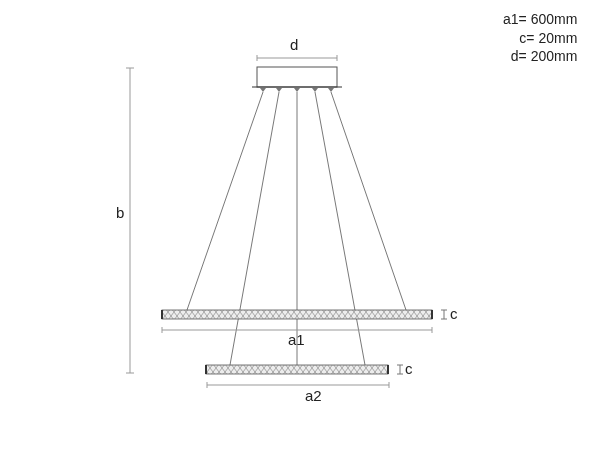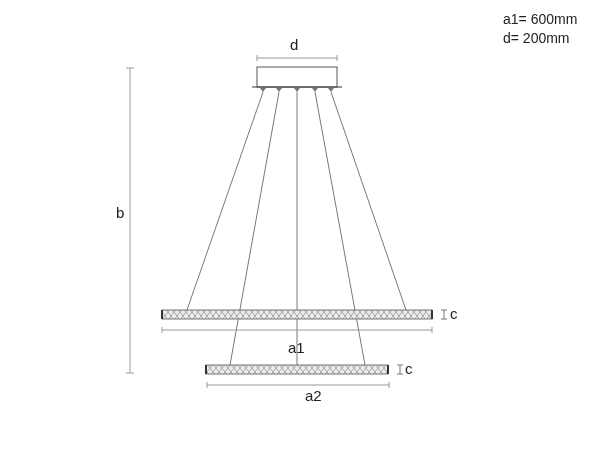--- a/index.html
+++ b/index.html
@@ -1,19 +1,19 @@
 <!DOCTYPE html>
 <html><head>
 <meta charset="utf-8">
 <style>
   html, body { margin:0; padding:0; background:#ffffff; }
   body { width:600px; height:450px; position:relative; overflow:hidden; font-family:"Liberation Sans", sans-serif; }
   #diagram { position:absolute; left:0; top:0; }
   .legend { position:absolute; left:503px; top:10px; font-size:14px; line-height:18.5px; color:#222; }
-  .legend div { white-space:nowrap; }
+  .legend div { white-space:nowrap;text-align:right; }
   .lbl { position:absolute; font-size:15px; color:#222; font-family:"Liberation Sans", sans-serif; }
 </style>
 </head>
 <body>
 
 <svg id="diagram" width="600" height="450" viewBox="0 0 600 450" xmlns="http://www.w3.org/2000/svg">
   <defs>
     <pattern id="cross" width="6" height="8" patternUnits="userSpaceOnUse">
       <rect width="6" height="8" fill="#ececec"></rect>
       <path d="M0 0 L3 4 L0 8 M6 0 L3 4 L6 8" stroke="#8a8a8a" stroke-width="0.7" fill="none"></path>
@@ -80,21 +80,22 @@
   </g>
   <g stroke="#777" stroke-width="1">
     <line x1="400" y1="365" x2="400" y2="374"></line>
     <line x1="397" y1="365" x2="403" y2="365"></line>
     <line x1="397" y1="374" x2="403" y2="374"></line>
   </g>
 </svg>
 
 <span class="lbl" style="left:290px; top:36px;">d</span>
 <span class="lbl" style="left:116px; top:204px;">b</span>
-<span class="lbl" style="left:288px; top:331px;margin-top:8px;">a1</span>
+<span class="lbl" style="left:288px; top:331px;">a1</span>
 <span class="lbl" style="left:290px; top:387px;margin-left:15px;">a2</span>
 <span class="lbl" style="left:450px; top:305px;">c</span>
 <span class="lbl" style="left:405px; top:360px;">c</span>
 
 <div class="legend">
   <div>a1= 600mm</div>
+  <div>c= 20mm</div>
   <div>d= 200mm</div>
 </div>
 
 </body></html>

